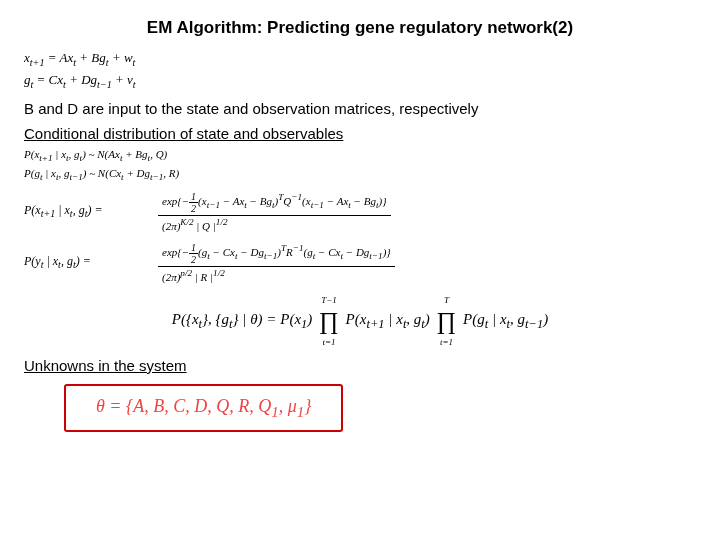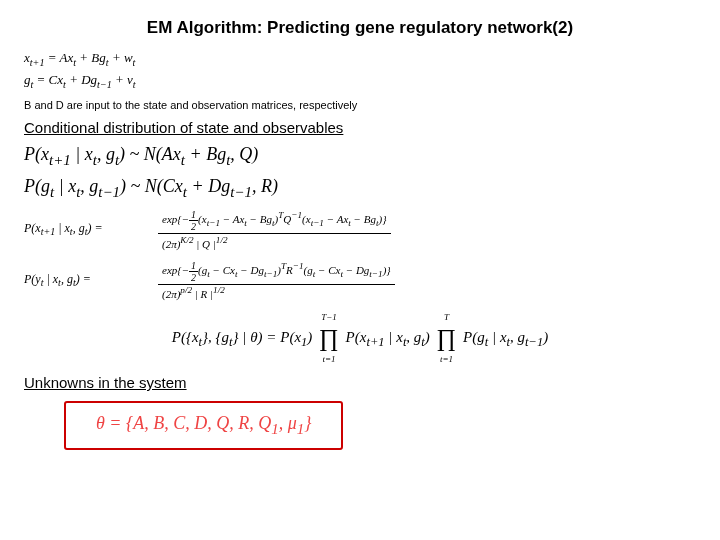--- a/index.html
+++ b/index.html
@@ -35,21 +35,21 @@
     .eq-line {
       font-size: 13px;
       font-style: italic;
       line-height: 1.5;
       color: #000;
       display: flex;
       align-items: flex-end;
     }
 
     .text-line {
-      font-size: 11px;
+      font-size: 15px;
       font-family: Arial, sans-serif;
       color: #000;
       margin: 4px 0 2px 0;
       line-height: 1.4;
     }
 
     .section-header {
       font-size: 15px;
       font-family: Arial, sans-serif;
       text-decoration: underline;
@@ -63,21 +63,21 @@
       font-family: 'Times New Roman', Times, serif;
     }
 
     .sub { vertical-align: sub; font-size: 0.78em; }
 
     .cond-dist-section {
       margin: 4px 0 6px 0;
     }
 
     .cond-eq {
-      font-size: 18px;
+      font-size: 11px;
       font-family: 'Times New Roman', Times, serif;
       line-height: 1.6;
       font-style: italic;
     }
 
     .big-eq-block {
       display: flex;
       flex-direction: column;
       gap: 10px;
       margin: 6px 0 6px 0;

